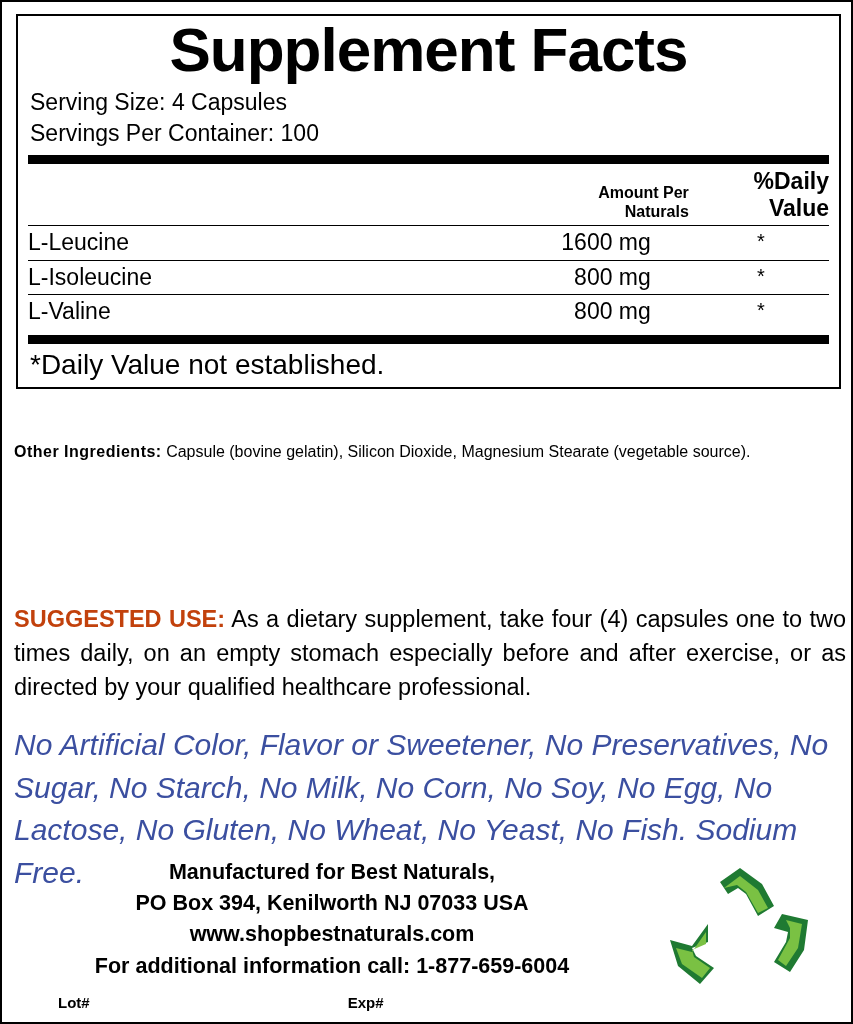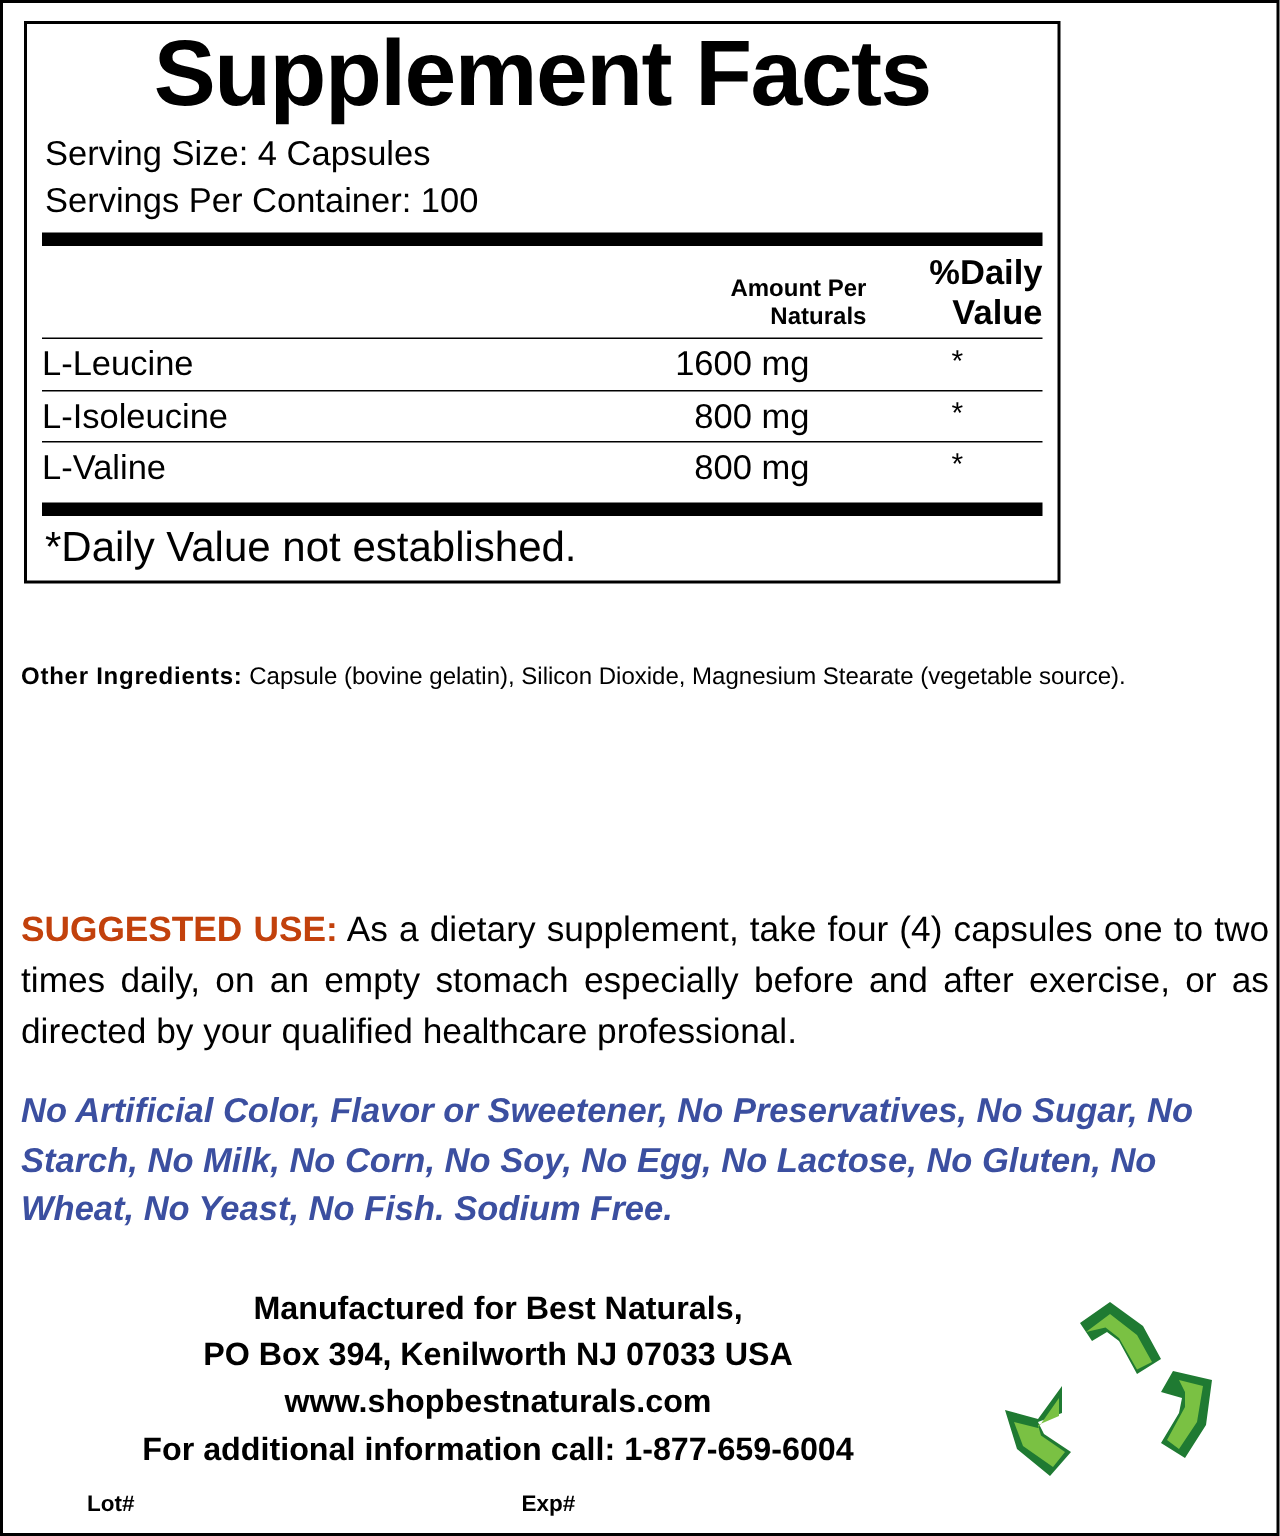--- a/index.html
+++ b/index.html
@@ -19,21 +19,21 @@
     width: 853px;
     height: 1024px;
     box-sizing: border-box;
     border: 2px solid #000000;
   }
   
   .facts-panel {
     position: absolute;
     left: 14px;
     top: 12px;
-    width: 691px;
+    width: 825px;
     box-sizing: border-box;
     border: 2px solid #000000;
     padding: 0 10px 4px 10px;
   }
   .facts-title {
     font-size: 62px;
     font-weight: bold;
     line-height: 1.02;
     letter-spacing: -1px;
     text-align: center;
@@ -105,25 +105,24 @@
   .suggested .lead {
     color: #c2410c;
     font-weight: bold;
   }
   
   .claims {
     position: absolute;
     left: 12px;
     top: 722px;
     width: 834px;
-    font-size: 23px;
+    font-size: 30px;
     line-height: 1.42;
     font-style: italic;
     color: #3b4fa0;
-    font-weight: bold;
   }
   
   .footer {
     position: absolute;
     left: 0;
     top: 855px;
     width: 660px;
     text-align: center;
     font-size: 21.5px;
     font-weight: bold;

